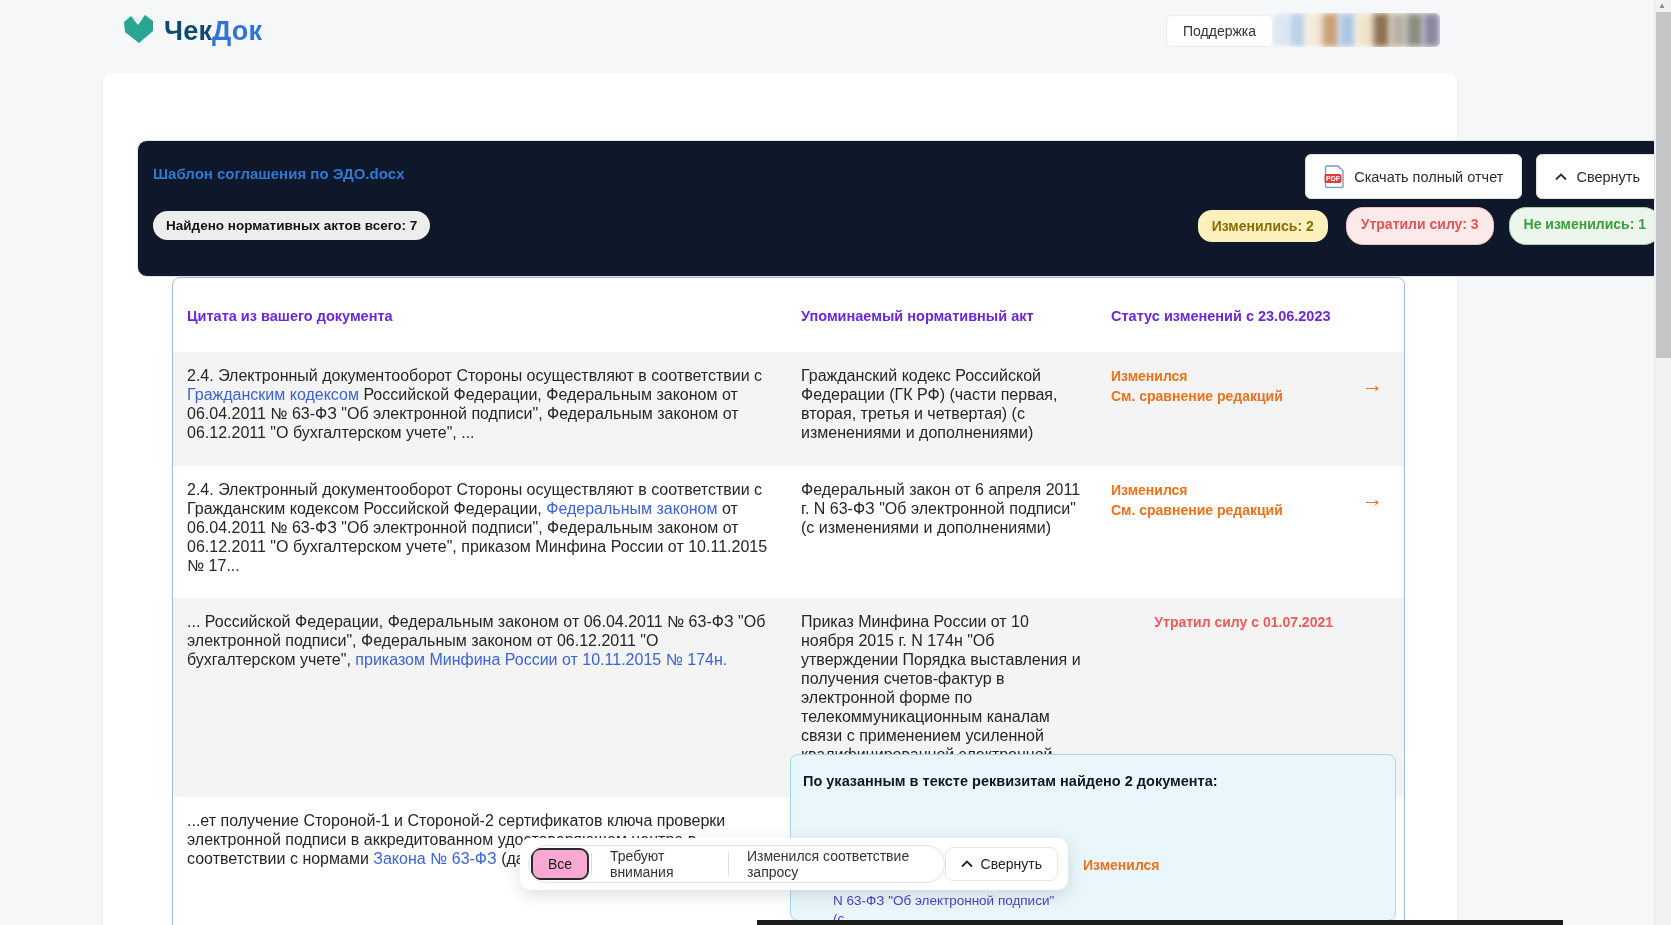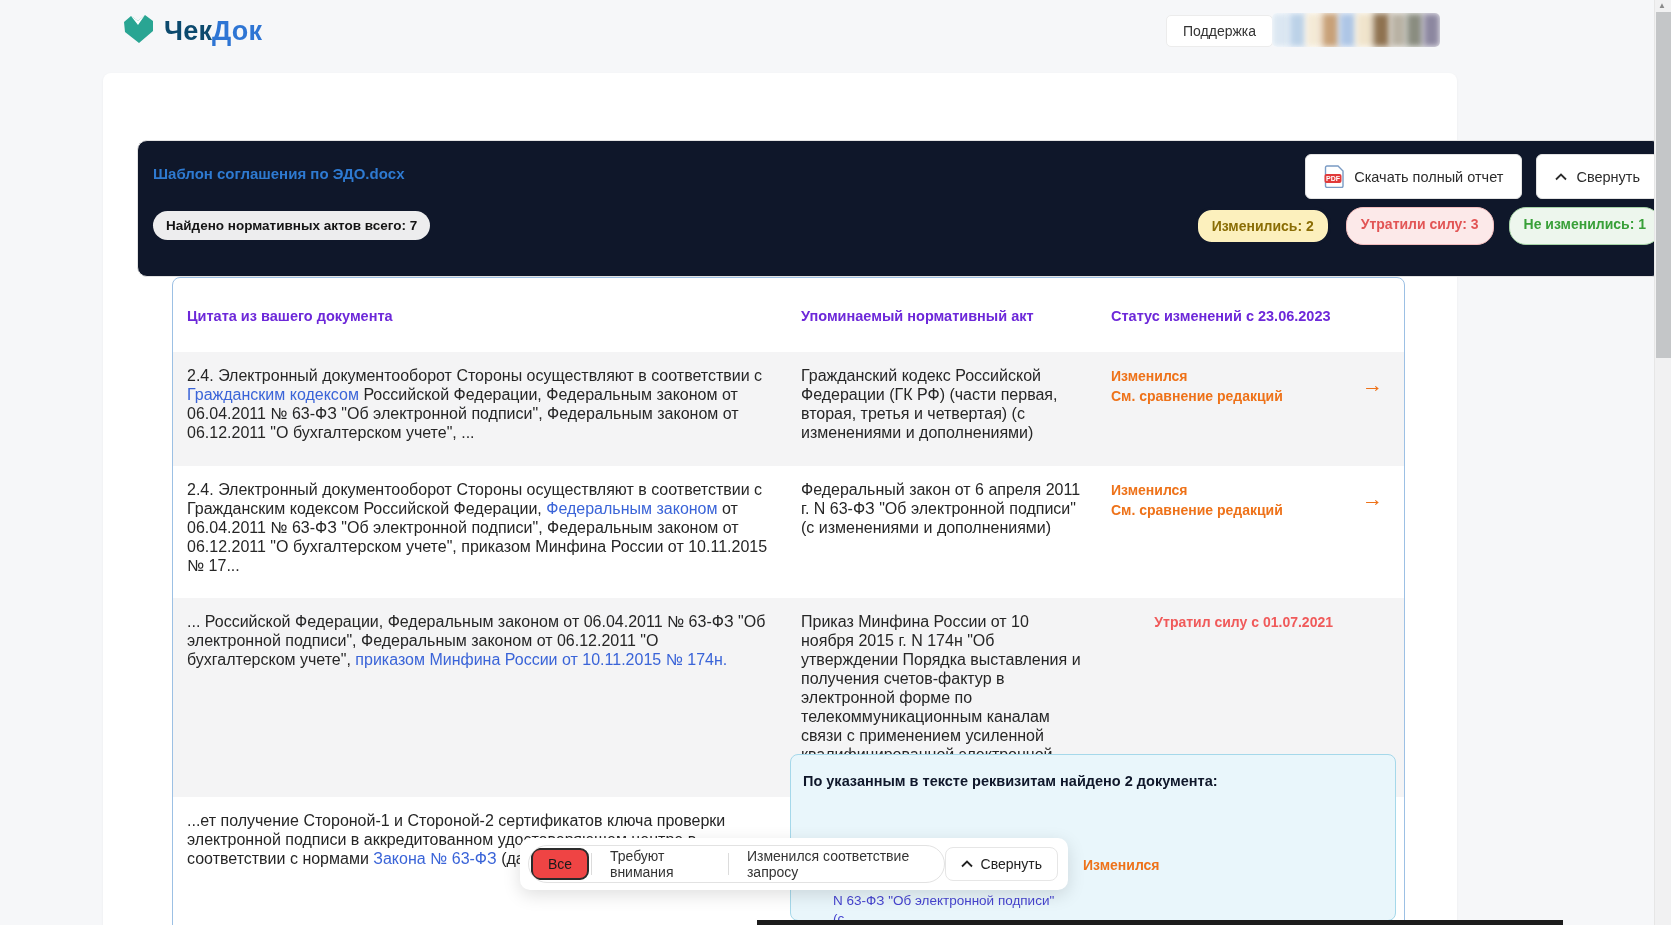--- a/index.html
+++ b/index.html
@@ -71,21 +71,21 @@
   .infobox-doc { position:absolute; left:42px; top:101px; width:232px; font-size:13.5px; line-height:18px;
     color:#4745d0; cursor:pointer; }
   .infobox-status { position:absolute; left:292px; top:102px; font-size:14px; font-weight:bold; color:#ee7219; }
 
   
   .toolbar { position:absolute; left:520px; top:838px; width:548px; height:52px; background:#fff;
     border-radius:10px; box-shadow:0 5px 18px rgba(0,0,0,.13); display:flex; align-items:center;
     justify-content:space-between; padding:0 10px 0 8px; }
   .filter-group { display:flex; align-items:center; border:1px solid #e2e2e2; border-radius:20px; height:38px; overflow:hidden; }
   .filter-all { border:2px solid #2b2b2b; border-radius:9px; padding:6px 15px; margin:0 2px;
-    font-size:14px; color:#1b1b1b; cursor:pointer; background:#ef4444; }
+    font-size:14px; color:#1b1b1b; cursor:pointer; background:#f9a8d4; }
   .filter-item { padding:6px 18px; font-size:14px; color:#333; cursor:pointer; }
   .filter-div { width:1px; height:22px; background:#dcdcdc; }
   .toolbar-collapse { display:flex; align-items:center; gap:8px; border:1px solid #e6e6e6; border-radius:8px;
     padding:8px 15px; font-size:14px; color:#222; background:#fff; cursor:pointer; }
 
   
   .bottom-line { position:absolute; left:757px; top:920px; width:806px; height:5px; background:#1c1c1c; }
   .scroll-track { position:absolute; right:0; top:0; width:17px; height:925px; background:#f1f1f2;
     border-left:1px solid #e6e6e6; }
   .scroll-arrow { position:absolute; top:1px; left:3px; font-size:8px; color:#8a8a8a; }

